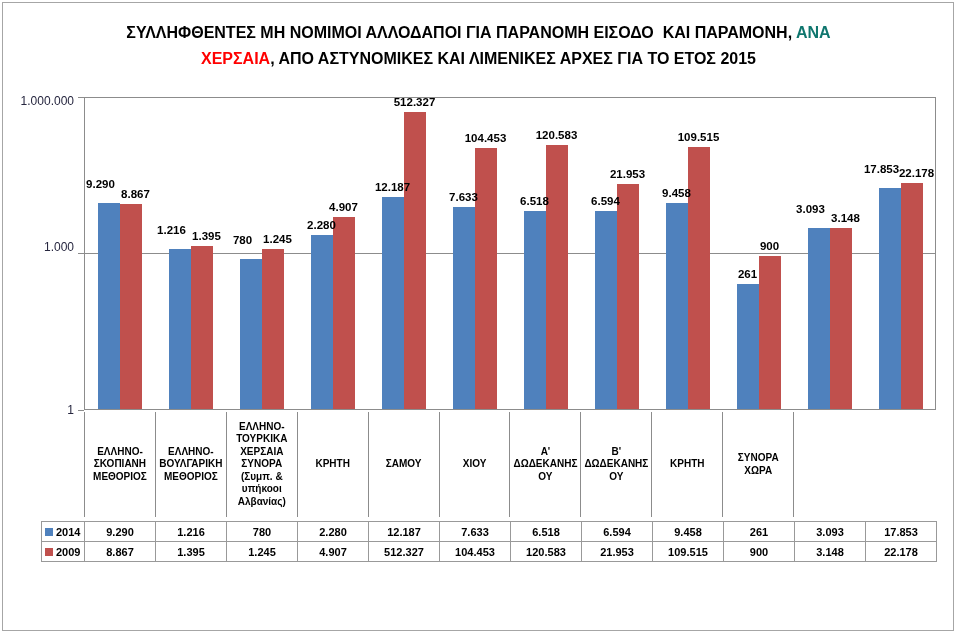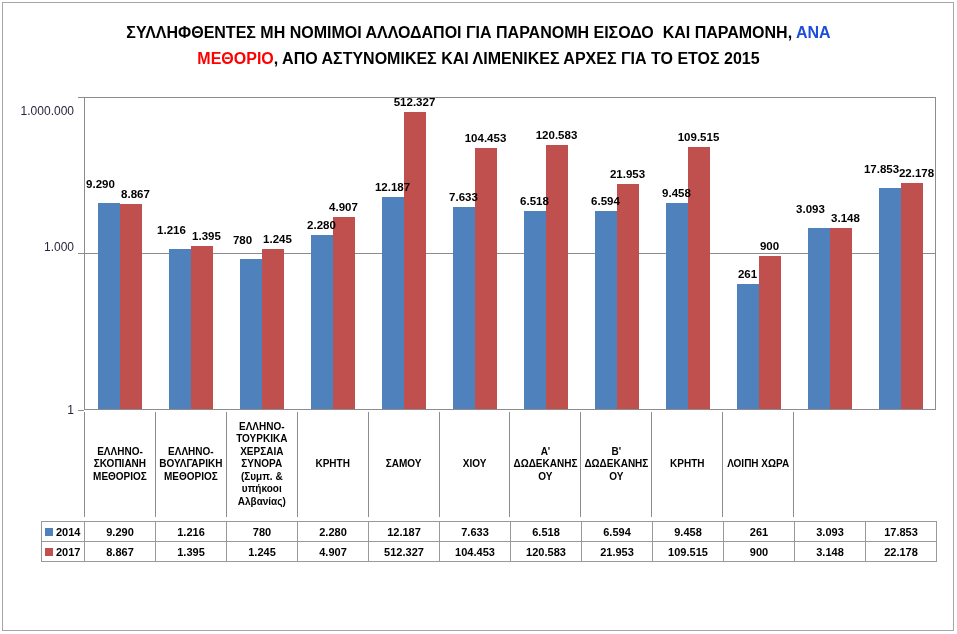--- a/index.html
+++ b/index.html
@@ -61,25 +61,25 @@
   }
   .tbl-legend{justify-content:flex-start;padding-left:3px;gap:3px;}
   .swatch{width:8px;height:8px;display:inline-block;flex:0 0 auto;}
 </style>
 </head>
 <body>
 
 <div class="frame"></div>
 
 <div class="chart-title">
-  <div id="title-line-1"><span style="color: rgb(0, 0, 0); text-align: center;">ΣΥΛΛΗΦΘΕΝΤΕΣ ΜΗ ΝΟΜΙΜΟΙ ΑΛΛΟΔΑΠΟΙ ΓΙΑ ΠΑΡΑΝΟΜΗ ΕΙΣΟΔΟ  ΚΑΙ ΠΑΡΑΜΟΝΗ, </span><span style="color: #1d4ed8;">ΑΝΑ</span></div>
-  <div id="title-line-2"><span style="color: rgb(255, 0, 0);">ΜΕΘΟΡΙΟ</span><span style="color: rgb(0, 0, 0);">, ΑΠΟ ΑΣΤΥΝΟΜΙΚΕΣ ΚΑΙ ΛΙΜΕΝΙΚΕΣ ΑΡΧΕΣ ΓΙΑ ΤΟ ΕΤΟΣ 2015</span></div>
+  <div id="title-line-1"><span style="color: rgb(0, 0, 0); text-align: center;">ΣΥΛΛΗΦΘΕΝΤΕΣ ΜΗ ΝΟΜΙΜΟΙ ΑΛΛΟΔΑΠΟΙ ΓΙΑ ΠΑΡΑΝΟΜΗ ΕΙΣΟΔΟ  ΚΑΙ ΠΑΡΑΜΟΝΗ, </span><span style="color: #0f766e;">ΑΝΑ</span></div>
+  <div id="title-line-2"><span style="color: rgb(255, 0, 0);">ΧΕΡΣΑΙΑ</span><span style="color: rgb(0, 0, 0);">, ΑΠΟ ΑΣΤΥΝΟΜΙΚΕΣ ΚΑΙ ΛΙΜΕΝΙΚΕΣ ΑΡΧΕΣ ΓΙΑ ΤΟ ΕΤΟΣ 2015</span></div>
 </div>
 
-<div class="ytick-label" style="top:104px;">1.000.000</div>
+<div class="ytick-label" style="top:94px;">1.000.000</div>
 <div class="ytick-label" style="top:240px;">1.000</div>
 <div class="ytick-label" style="top:403px;">1</div>
 <div class="ytick-mark" style="top:97px;"></div>
 <div class="ytick-mark" style="top:253px;"></div>
 <div class="ytick-mark" style="top:410px;"></div>
 
 <div class="plot" id="plot">
   <div class="gridline" style="top:155px;"></div>
 <div class="bar" style="left: 12.5px; width: 22px; height: 206px; background: rgb(79, 129, 189);"></div>
     <div class="bar" style="left: 34.5px; width: 22px; height: 205px; background: rgb(192, 80, 77);"></div>
@@ -110,21 +110,21 @@
 <div class="cats" id="cats">
     <div class="cat">ΕΛΛΗΝΟ-ΣΚΟΠΙΑΝΗ ΜΕΘΟΡΙΟΣ</div>
     <div class="cat">ΕΛΛΗΝΟ-ΒΟΥΛΓΑΡΙΚΗ ΜΕΘΟΡΙΟΣ</div>
     <div class="cat">ΕΛΛΗΝΟ-ΤΟΥΡΚΙΚΑ ΧΕΡΣΑΙΑ ΣΥΝΟΡΑ (Συμπ. &amp; υπήκοοι Αλβανίας)</div>
     <div class="cat">ΚΡΗΤΗ</div>
     <div class="cat">ΣΑΜΟΥ</div>
     <div class="cat">ΧΙΟΥ</div>
     <div class="cat">Α' ΔΩΔΕΚΑΝΗΣΟΥ</div>
     <div class="cat">Β' ΔΩΔΕΚΑΝΗΣΟΥ</div>
     <div class="cat">ΚΡΗΤΗ</div>
-    <div class="cat">ΛΟΙΠΗ ΧΩΡΑ</div>
+    <div class="cat">ΣΥΝΟΡΑ ΧΩΡΑ</div>
   </div>
 
 <div class="tbl" id="tbl">
     <div class="tbl-cell tbl-legend">
       <span class="swatch" style="background: rgb(79, 129, 189);"></span>
       <span>2014</span>
     </div>
     <div class="tbl-cell">9.290</div>
     <div class="tbl-cell">1.216</div>
     <div class="tbl-cell">780</div>
@@ -132,21 +132,21 @@
     <div class="tbl-cell">12.187</div>
     <div class="tbl-cell">7.633</div>
     <div class="tbl-cell">6.518</div>
     <div class="tbl-cell">6.594</div>
     <div class="tbl-cell">9.458</div>
     <div class="tbl-cell">261</div>
     <div class="tbl-cell">3.093</div>
     <div class="tbl-cell">17.853</div>
     <div class="tbl-cell tbl-legend">
       <span class="swatch" style="background: rgb(192, 80, 77);"></span>
-      <span>2017</span>
+      <span>2009</span>
     </div>
     <div class="tbl-cell">8.867</div>
     <div class="tbl-cell">1.395</div>
     <div class="tbl-cell">1.245</div>
     <div class="tbl-cell">4.907</div>
     <div class="tbl-cell">512.327</div>
     <div class="tbl-cell">104.453</div>
     <div class="tbl-cell">120.583</div>
     <div class="tbl-cell">21.953</div>
     <div class="tbl-cell">109.515</div>

